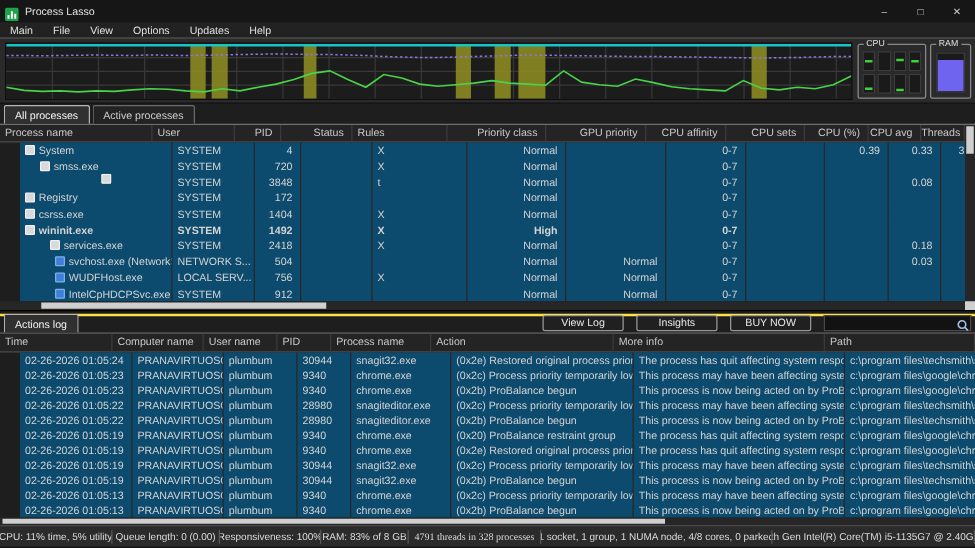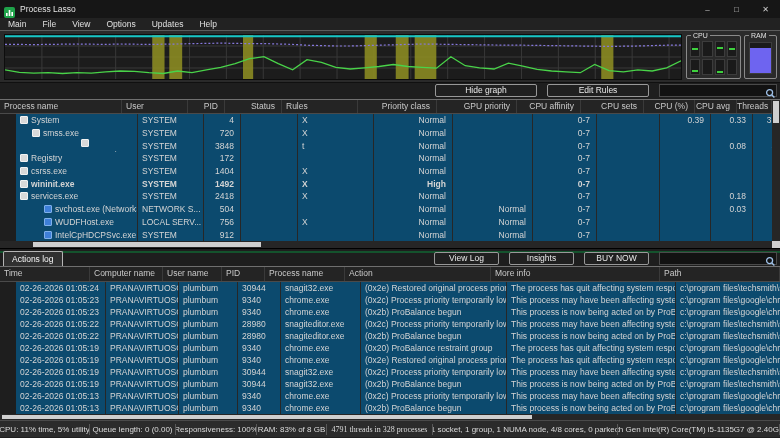--- a/index.html
+++ b/index.html
@@ -26,21 +26,21 @@
   .groupbox.ram{left:744px;width:33px;}
   .gb-label{position:absolute;top:-4px;left:4px;font-size:7px;color:#e0e0e0;background:#2a2a2a;padding:0 2px;line-height:7px;}
   .cores{position:absolute;left:3px;right:3px;top:5px;bottom:3px;display:grid;grid-template-columns:repeat(4,1fr);grid-template-rows:1fr 1fr;gap:2px;}
   .core{background:#1a1a1a;border:1px solid #3c3c3c;position:relative;overflow:hidden;}
   .core-line{position:absolute;left:1px;right:1px;height:2px;background:#3ed13e;}
   .ram-cell{position:absolute;left:4px;right:4px;top:6px;bottom:4px;background:#1a1a1a;border:1px solid #3c3c3c;overflow:hidden;}
   .ram-fill{position:absolute;left:0;right:0;bottom:0;background:#6e64f0;}
 
   
   .tabrow{height:17px;background:#1e1e1e;display:flex;align-items:flex-end;border-bottom:1px solid #6f6f6f;flex:0 0 auto;padding-left:3px;}
-  .tabrow.log{height:16px;border-top:2px solid #14532d;}
+  .tabrow.log{height:16px;border-top:2px solid #fde047;}
   .tabs{display:flex;align-items:flex-end;height:100%;}
   .tab{font-size:8.5px;padding:2px 8px 2px;border:1px solid #6a6a6a;border-bottom:none;background:#232323;color:#cfcfcf;margin-right:2px;border-radius:2px 2px 0 0;}
   .tab.active{background:#303030;color:#f5f5f5;border-color:#b5b5b5;}
   .actions{margin-left:auto;display:flex;align-items:center;height:100%;padding-bottom:2px;}
   .btn{font-size:8.5px;line-height:11px;height:13px;color:#e8e8e8;background:#202020;border:1px solid #989898;border-radius:2px;text-align:center;margin-right:10px;padding:0 4px;display:flex;align-items:center;justify-content:center;}
   .btn.w102{width:102px;}
   .btn.w65{width:65px;}
   .search{width:118px;height:13px;background:#121212;border:1px solid #4a4a4a;display:flex;align-items:center;margin-right:3px;}
   .search input{flex:1;background:transparent;border:none;outline:none;color:#ddd;font-size:8px;height:11px;min-width:0;padding:0 2px;}
   .mag{width:11px;height:11px;flex:0 0 auto;}
@@ -175,33 +175,24 @@
     </div>
     <div class="groupbox ram">
       <span class="gb-label">RAM</span>
       <div class="ram-cell">
           <div class="ram-fill" id="ram-fill" style="height: 85%;"></div>
         </div>
     </div>
   </div>
 
   <div class="tabrow">
-    <div class="actions" id="proc-actions">
-      <div class="btn w102">Hide graph</div>
-        <div class="btn w102">Edit Rules</div>
-        <div class="search">
-        <input value="" style="">
-        <span class="mag">
-          <svg viewBox="0 0 11 11" width="11" height="11">
-              <circle cx="4.6" cy="4.6" r="3" fill="none" stroke="#9fc1e8" stroke-width="1.3"></circle>
-              <line x1="6.9" y1="6.9" x2="9.4" y2="9.4" stroke="#9fc1e8" stroke-width="1.4"></line>
-            </svg>
-        </span>
-      </div>
-    </div>
+    <div class="tabs" id="proc-tabs">
+        <div class="tab active">All processes</div>
+        <div class="tab">Active processes</div>
+      </div>
   </div>
 
   <div class="proc-wrap">
     <div class="thead proc-head" id="proc-head" style="grid-template-columns: 122px 66px 37px 57px 76px 79px 80px 64px 63px 51px 42px 35px;">
         <div class="th a-l">Process name</div>
         <div class="th a-l">User</div>
         <div class="th a-r">PID</div>
         <div class="th a-r">Status</div>
         <div class="th a-l">Rules</div>
         <div class="th a-r">Priority class</div>
@@ -309,21 +300,21 @@
           <div class="td a-l">X</div>
           <div class="td a-r">High</div>
           <div class="td a-r"></div>
           <div class="td a-r">0-7</div>
           <div class="td a-r"></div>
           <div class="td a-r"></div>
           <div class="td a-r"></div>
           <div class="td a-r">2</div>
         </div>
         <div class="tr" style="grid-template-columns: 122px 66px 37px 57px 76px 79px 80px 64px 63px 51px 42px 35px;">
-          <div class="td name a-l" style="padding-left: 4px;">
+          <div class="td name a-l" style="padding-left: 24px;">
             <div class="picon white"></div>
             <span>services.exe</span>
           </div>
           <div class="td a-l">SYSTEM</div>
           <div class="td a-r">2418</div>
           <div class="td a-r"></div>
           <div class="td a-l">X</div>
           <div class="td a-r">Normal</div>
           <div class="td a-r"></div>
           <div class="td a-r">0-7</div>

